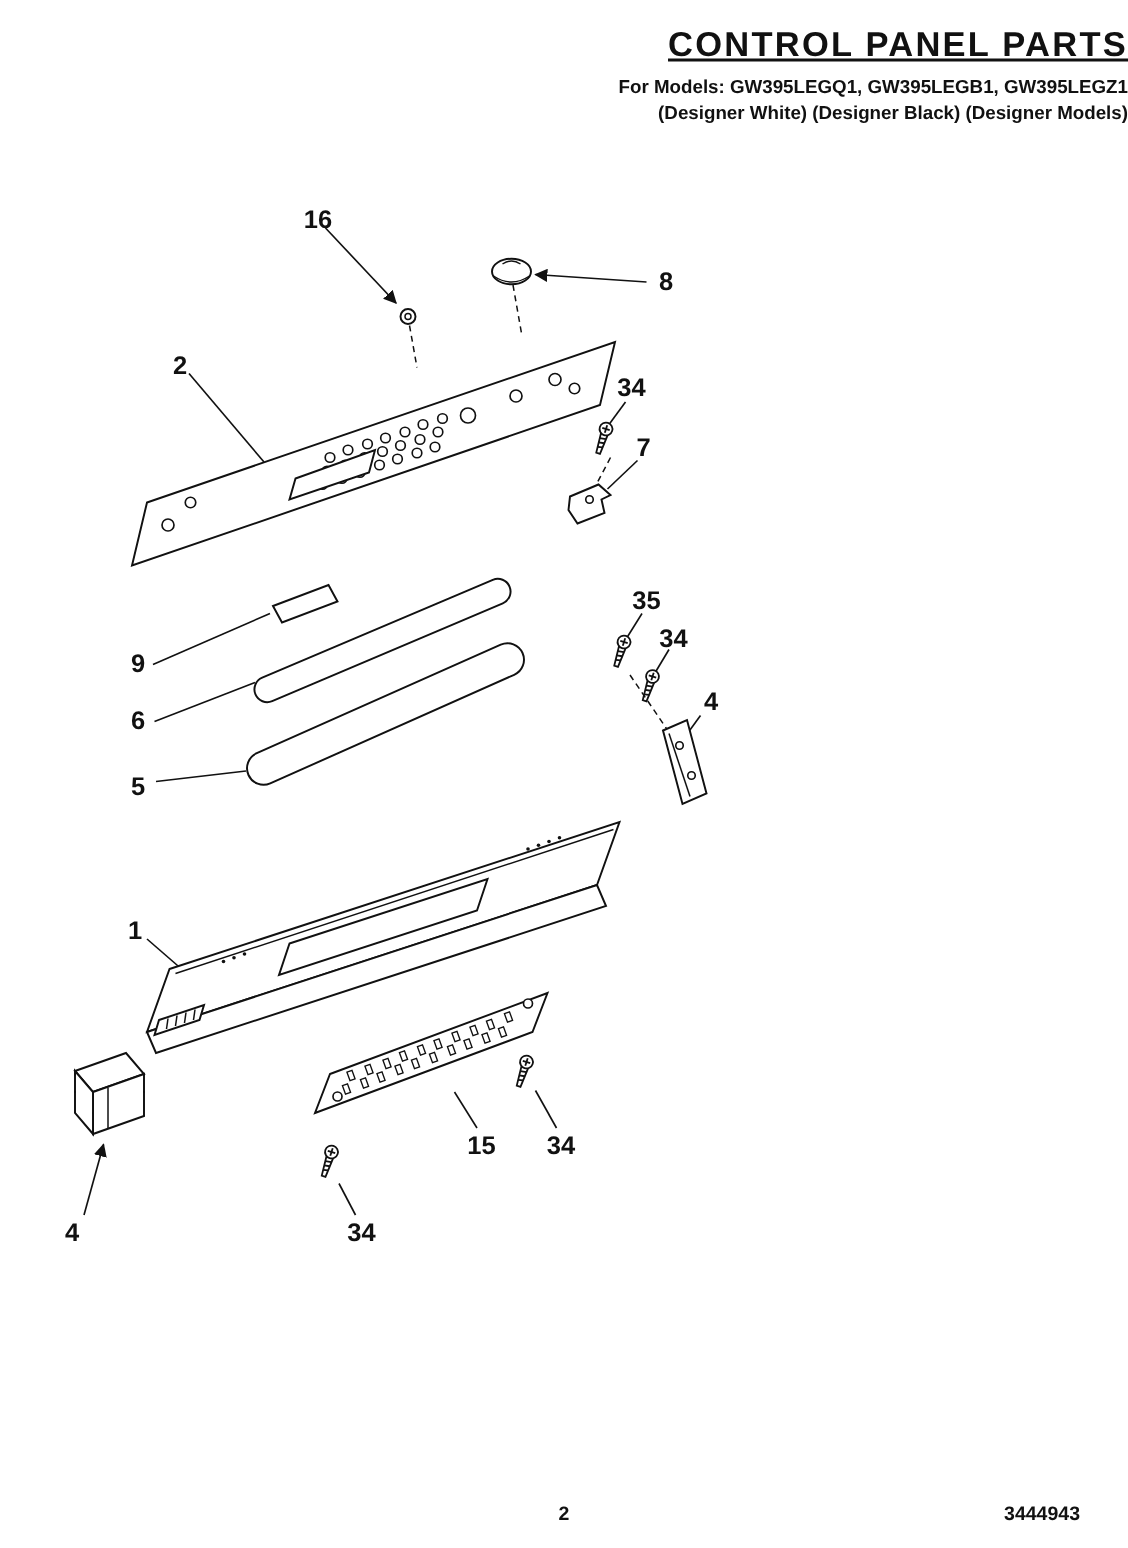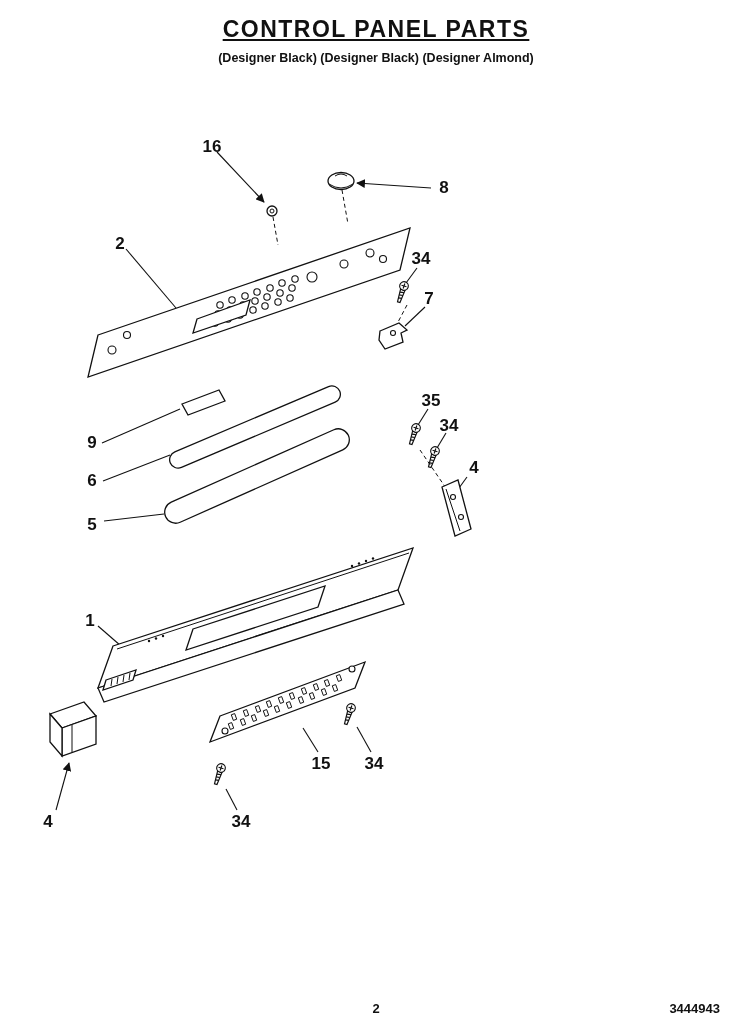--- a/index.html
+++ b/index.html
@@ -2,21 +2,21 @@
 <html><head>
 <meta charset="utf-8">
 <style>
   * { margin:0; padding:0; box-sizing:border-box; }
   html,body { background:#ffffff; }
   .page {
     position:relative; width:752px; height:1032px; margin:0 auto;
     background:#ffffff; color:#111;
     font-family:"Liberation Sans", sans-serif; overflow:hidden;
   }
-  .hdr { position:absolute; top:16px; left:0; width:100%; text-align:center; }
+  .hdr { position:absolute; top:16px; left:0; width:100%; text-align:right; }
   .title {
     display:inline-block; font-size:23px; font-weight:bold; letter-spacing:1.5px;
     text-decoration:underline; margin-bottom:7px;
   }
   .sub { font-size:12.5px; font-weight:bold; line-height:1.35; }
   .diagram { position:absolute; left:0; top:0; width:752px; height:1032px; }
   .pageno { position:absolute; bottom:16px; left:50%; transform:translateX(-50%); font-weight:bold; font-size:13px; }
   .docno  { position:absolute; bottom:16px; right:32px; font-weight:bold; font-size:13px; }
   svg .ln   { stroke:#111; stroke-width:1.1; fill:none; }
   svg .dash { stroke:#111; stroke-width:1;   fill:none; stroke-dasharray:4 3; }
@@ -26,21 +26,22 @@
   svg .dot  { fill:#111; stroke:none; }
   svg .plabel { font-family:"Liberation Sans", sans-serif; font-size:17px; font-weight:bold; fill:#111; text-anchor:middle; }
 </style>
 </head>
 <body>
 
 <div class="page">
 
   <header class="hdr">
     <h1 class="title">CONTROL PANEL PARTS</h1>
-    <div class="sub">(Designer Black) (Designer Black) (Designer Almond)</div>
+    <div class="sub">For Models: GW395LEGQ1, GW395LEGB1, GW395LEGZ1</div>
+    <div class="sub">(Designer White) (Designer Black) (Designer Models)</div>
   </header>
 
   <svg class="diagram" viewBox="0 0 752 1032">
     <defs>
       <marker id="arr" viewBox="0 0 10 10" refX="9" refY="5" markerWidth="8" markerHeight="8" orient="auto-start-reverse">
         <path d="M0,0 L10,5 L0,10 Z" fill="#111"></path>
       </marker>
       <g id="screw" stroke="#111" fill="#ffffff" stroke-width="1.2">
         <path d="M-2.3,3.6 L-1.3,17 L1.3,17 L2.3,3.6 Z"></path>
         <line x1="-2" y1="7" x2="2" y2="6.4"></line>

